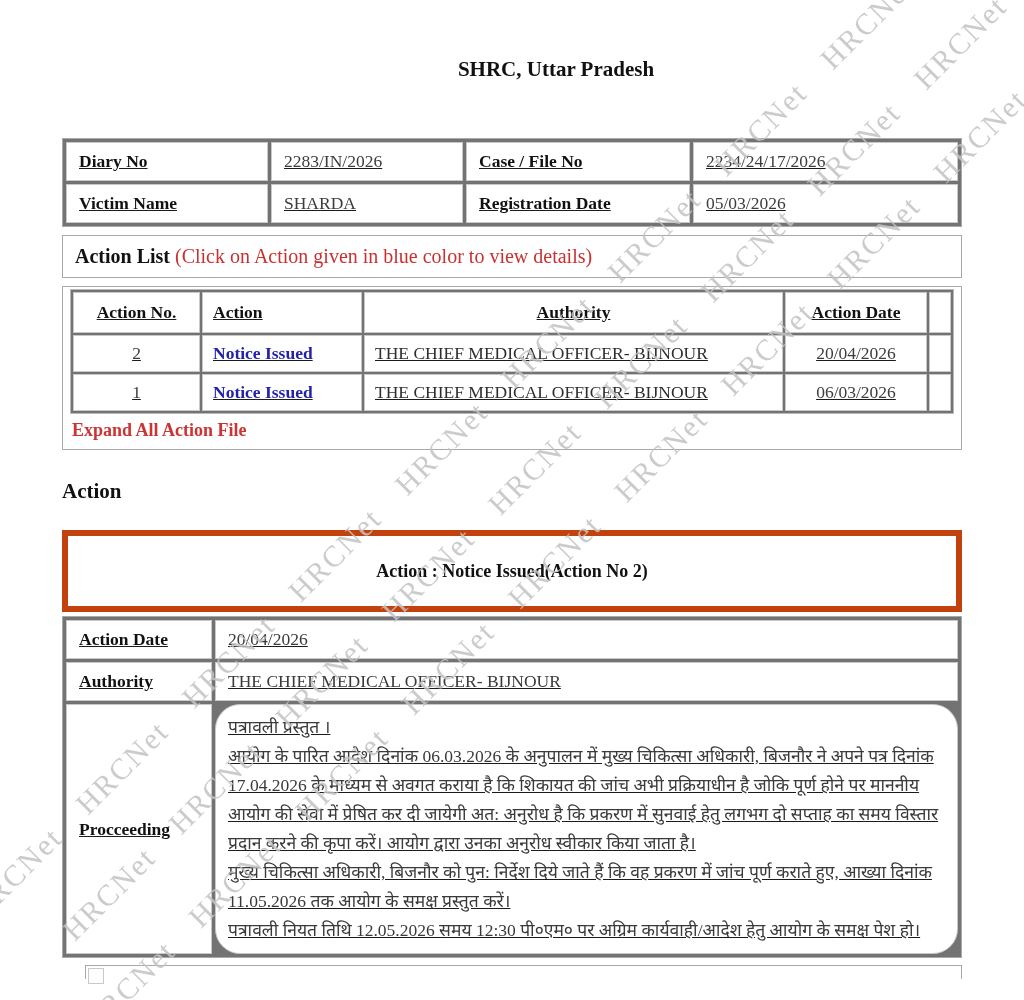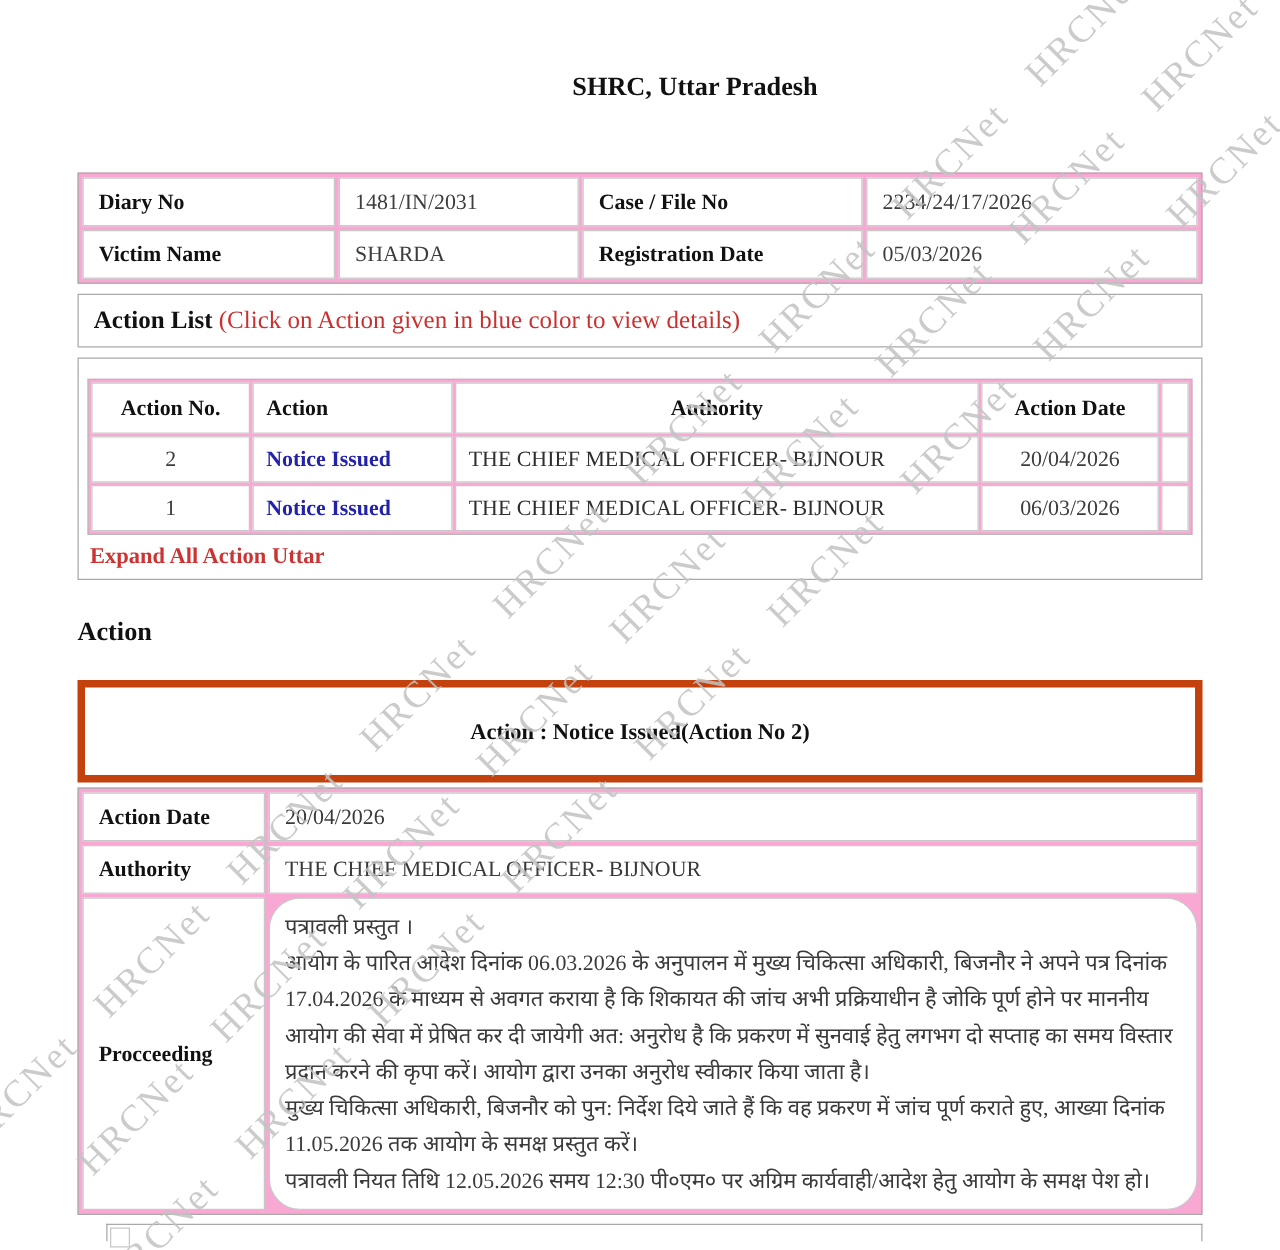--- a/index.html
+++ b/index.html
@@ -20,21 +20,22 @@
     font-weight:bold;
     color:#111;
   }
 
   
   table.grid {
     width:100%;
     border-collapse:separate;
     border-spacing:3px;
     border:1px solid #a9a9a9;
-    background:#f9a8d4;
+    background:#737373;
+    text-decoration:underline;
   }
   table.grid td, table.grid th {
     border:1px solid #c8c8c8;
     padding:8px 12px;
     font-size:17.5px;
     vertical-align:middle;
     background:#fff;
   }
   .lbl { font-weight:bold; color:#111; }
   .val { color:#3d3d3d; }
@@ -53,21 +54,21 @@
     font-size:20px;
     background:#fff;
   }
   .al-header .t { font-weight:bold; color:#111; }
   .al-header .hint { color:#c93131; }
 
   
   .al-box {
     margin-top:8px;
     border:1px solid #a9a9a9;
-    padding:16px 7px 2px 7px;
+    padding:2px 7px 2px 7px;
     background:#fff;
   }
   table.action-table { border-spacing:2px; border:1px solid #b9b9b9; width:100%; }
   table.action-table th {
     font-weight:bold; color:#111; text-align:center; padding:9px 10px;
   }
   table.action-table th.left { text-align:left; }
   table.action-table td { padding:7px 10px; }
   .col-no { width:127px; }
   .col-action { width:160px; }
@@ -135,21 +136,21 @@
   </div>
 
 <div class="wrap">
 
   <div class="page-title">SHRC, Uttar Pradesh</div>
 
   <table class="grid info-table">
     <tbody>
         <tr>
       <td class="c1 lbl">Diary No</td>
-      <td class="c2 val">1481/IN/2031</td>
+      <td class="c2 val">2283/IN/2026</td>
       <td class="c3 lbl">Case / File No</td>
       <td class="c4 val">2234/24/17/2026</td>
     </tr>
     <tr>
       <td class="c1 lbl">Victim Name</td>
       <td class="c2 val">SHARDA</td>
       <td class="c3 lbl">Registration Date</td>
       <td class="c4 val">05/03/2026</td>
     </tr>
   </tbody>
@@ -179,21 +180,21 @@
       </tr>
       <tr>
         <td class="cent">1</td>
         <td><a class="action-link">Notice Issued</a></td>
         <td class="auth-cell">THE CHIEF MEDICAL OFFICER- BIJNOUR</td>
         <td class="cent">06/03/2026</td>
         <td></td>
       </tr>
     </tbody>
       </table>
-    <a class="expand-link">Expand All Action Uttar</a>
+    <a class="expand-link">Expand All Action File</a>
   </div>
 
   <div class="action-heading">Action</div>
 
   <div class="detail-title-box">Action : Notice Issued(Action No 2)</div>
 
   <table class="grid detail-table">
     <tbody>
         <tr>
       <td class="dlbl">Action Date</td>

